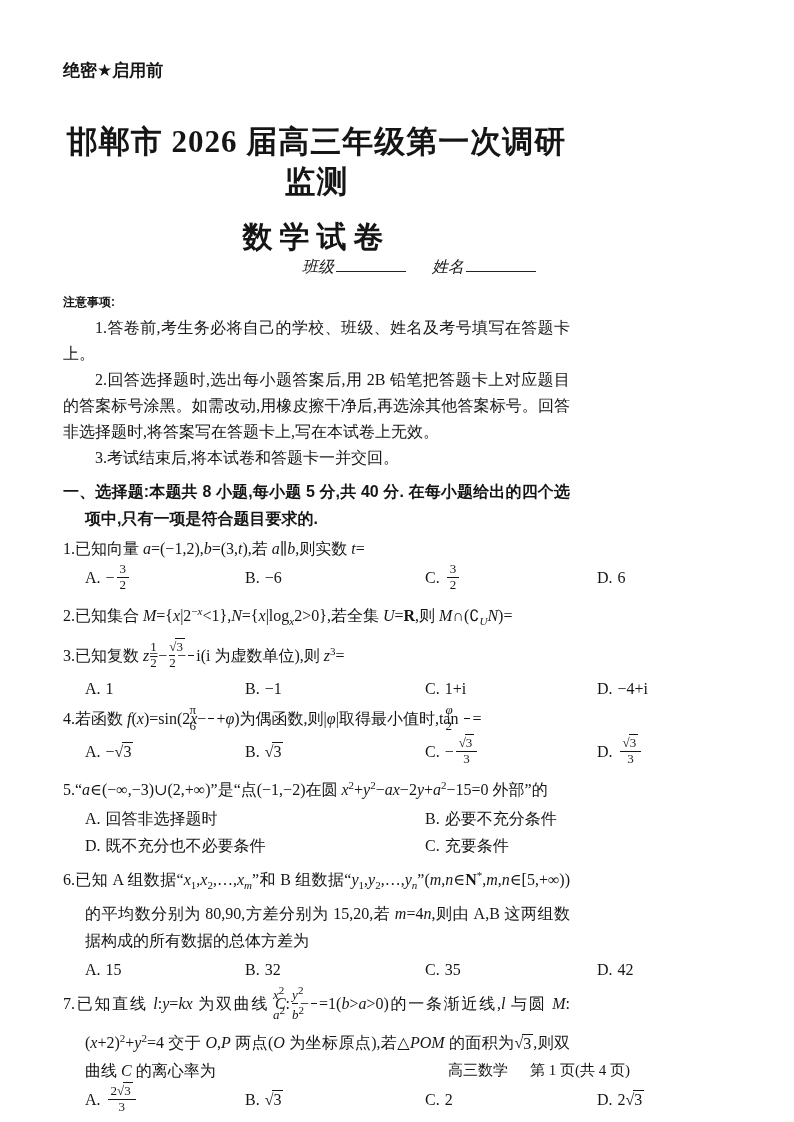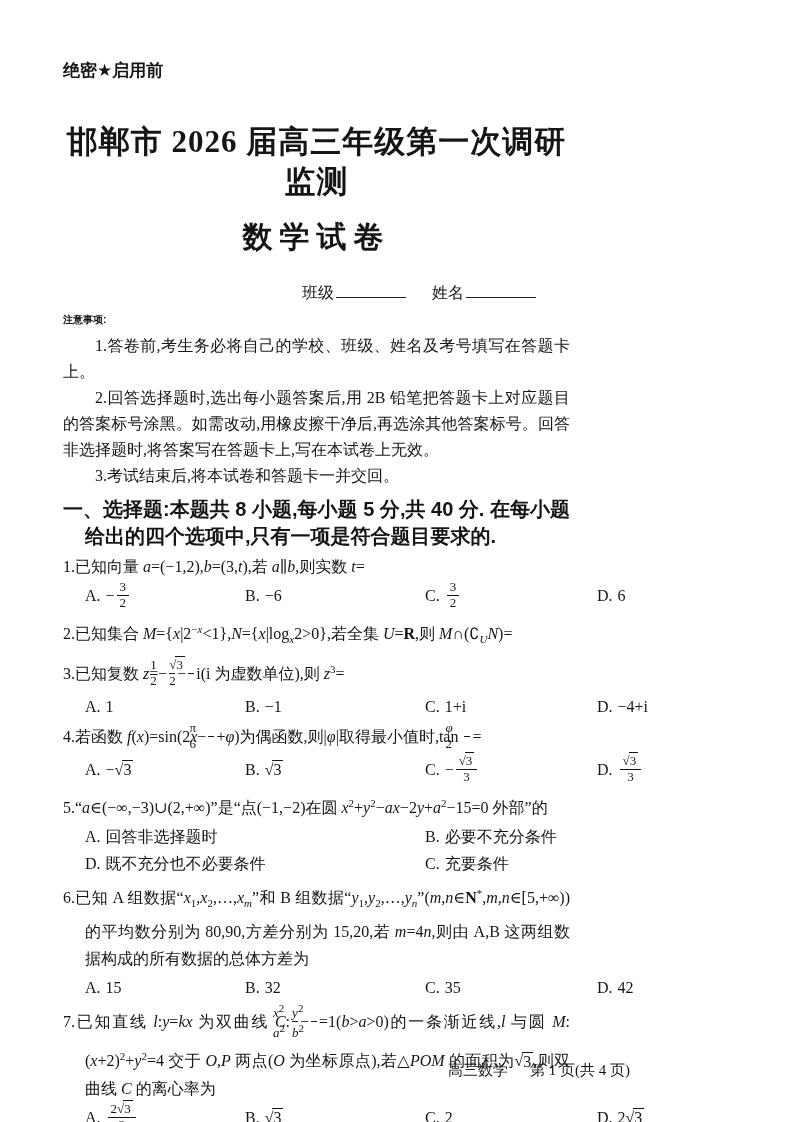--- a/index.html
+++ b/index.html
@@ -15,31 +15,31 @@
     font-weight:bold;font-size:17px;line-height:22px;
   }
   .title{
     margin:40px 0 0 0;text-align:center;
     font-size:31px;font-weight:bold;letter-spacing:1px;line-height:40px;
   }
   .subtitle{
     margin:16px 0 0 0;text-align:center;
     font-size:30px;font-weight:bold;letter-spacing:7px;line-height:38px;
   }
-  .id-row{margin-top:26px;text-align:right;padding-right:34px;font-size:16px;line-height:22px;}
+  .id-row{text-align:right;padding-right:34px;font-size:16px;line-height:22px;font-style:italic;}
   .blank{display:inline-block;width:70px;height:15px;border-bottom:1px solid #222;margin-left:2px;}
   .id-gap{display:inline-block;width:26px;}
   .notice-head{
-    margin-top:3px;font-weight:bold;line-height:26px;
-    font-family:Liberation Sans, sans-serif;font-size:10px;
+    margin-top:11px;font-weight:bold;line-height:26px;
+    font-family:Liberation Sans, sans-serif;font-size:12px;
   }
   .notice-item{margin:0;line-height:26px;text-indent:32px;text-align:justify;}
   .section-head{
     margin-top:7px;font-weight:bold;line-height:27px;
-    font-family:"Liberation Sans","DejaVu Sans",sans-serif;font-size:20px;
+    font-family:"Liberation Sans","DejaVu Sans",sans-serif;font-size:16px;
     padding-left:22px;text-indent:-22px;text-align:justify;
   }
   .question{margin-top:3px;}
   .q-text{line-height:27px;padding-left:22px;text-indent:-22px;text-align:justify;}
   .options{display:grid;padding-left:22px;margin:2px 0 3px 0;}
   .options.cols-4{grid-template-columns:160px 180px 172px auto;}
   .options.cols-2{grid-template-columns:340px auto;}
   .option{line-height:27px;white-space:nowrap;}
   .opt-label{margin-right:5px;}
   i{font-style:italic;}

